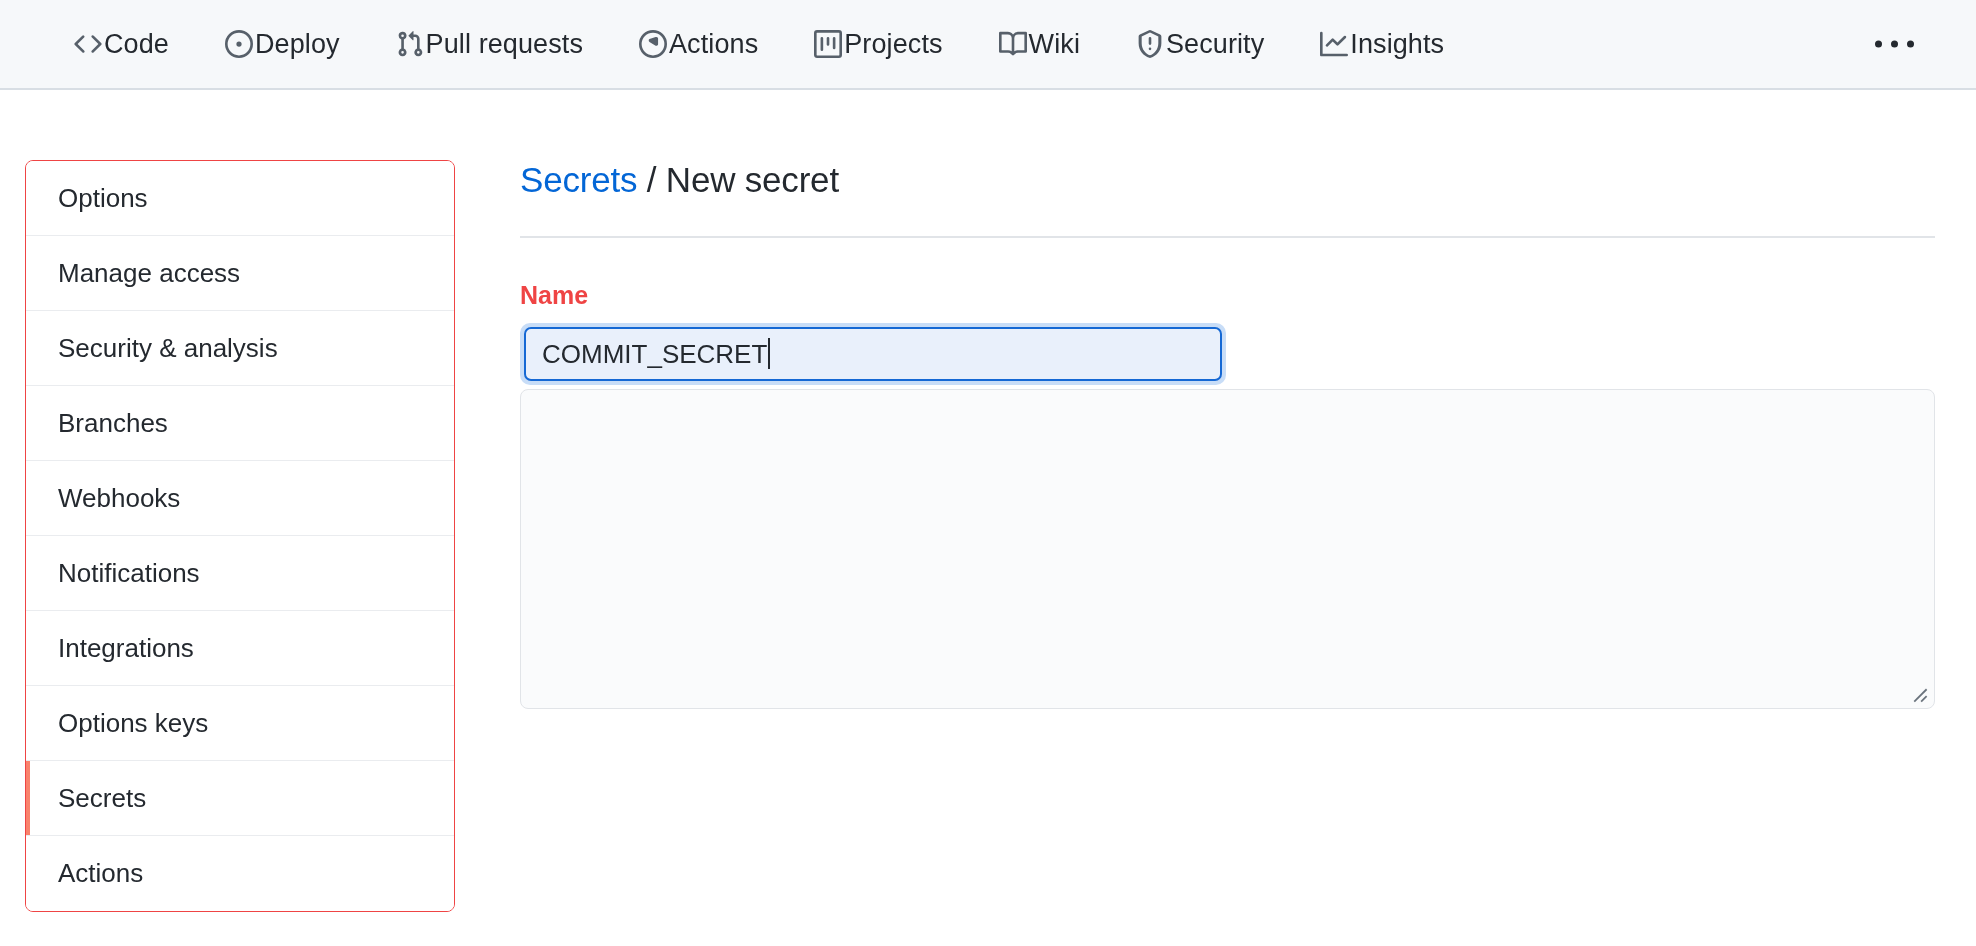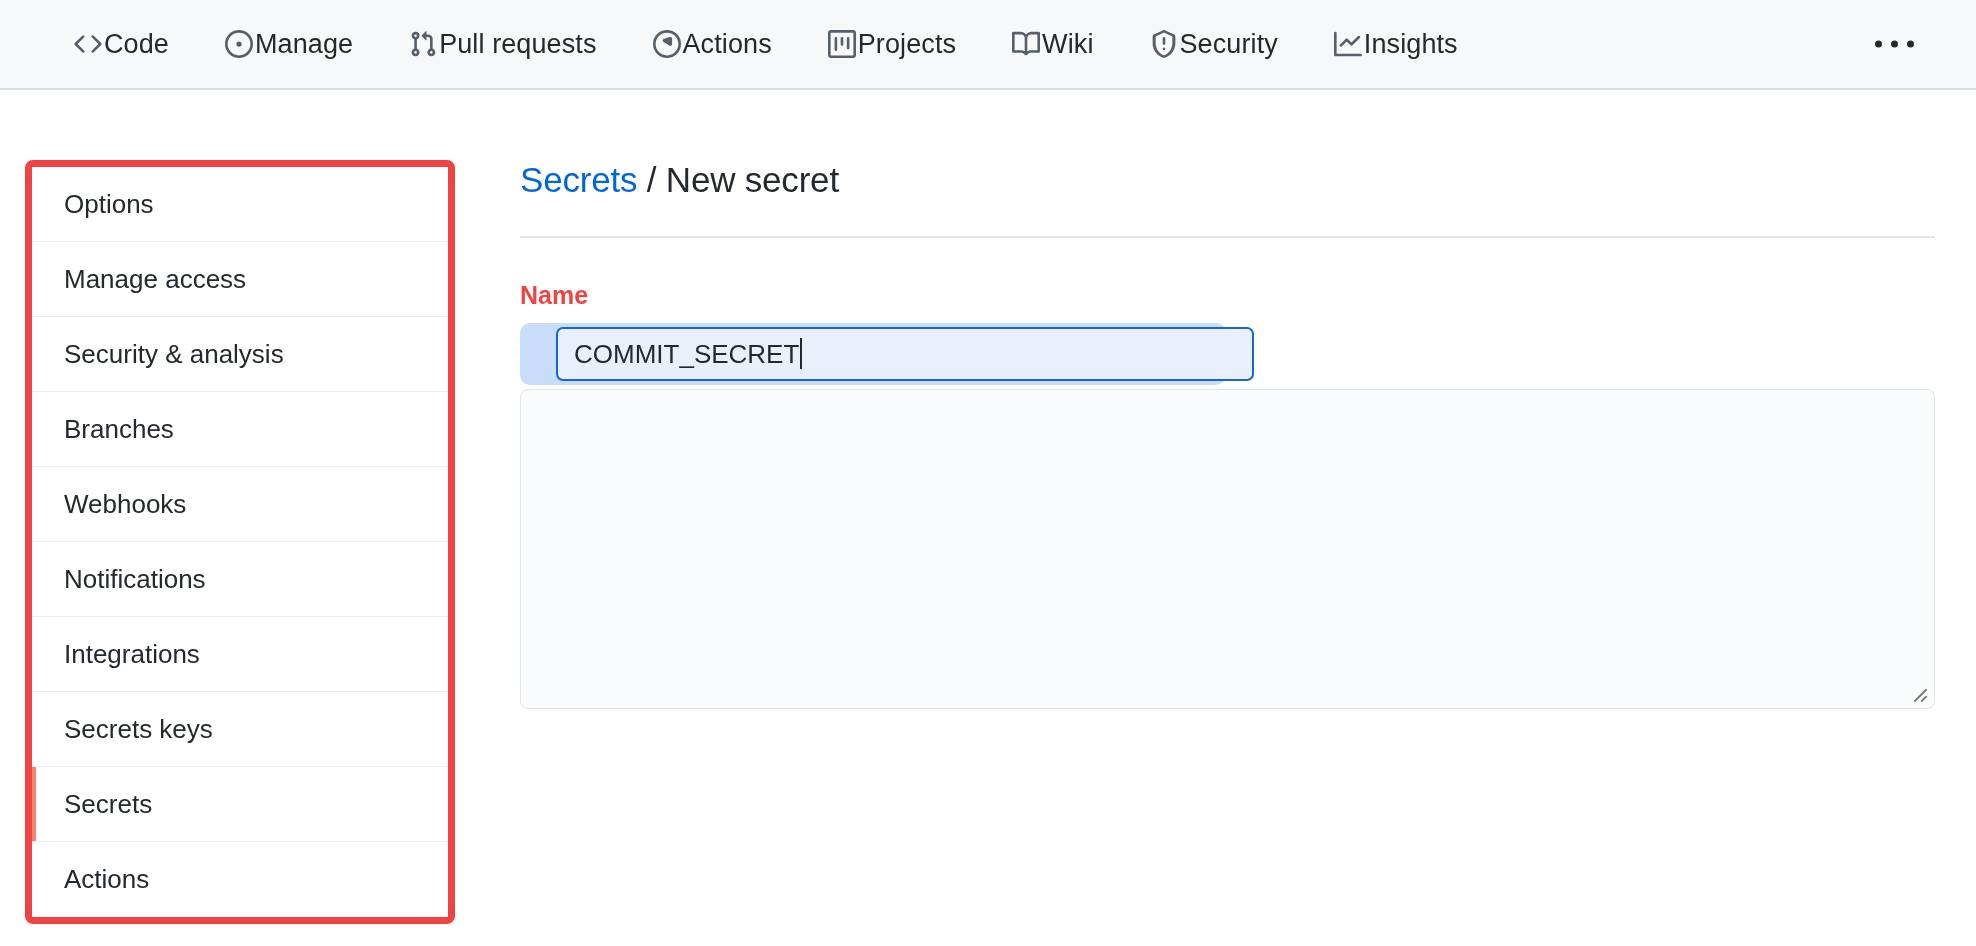--- a/index.html
+++ b/index.html
@@ -66,21 +66,21 @@
     border-radius: 50%;
     background: #24292f;
   }
 
   
   .sidebar {
     position: absolute;
     left: 25px; top: 160px;
     width: 430px;
     background: #ffffff;
-    border: 7px solid #ef4444;
+    border: 1px solid #ef4444;
     border-radius: 8px;
     overflow: hidden;
   }
   .side-item {
     position: relative;
     height: 75px;
     display: flex;
     align-items: center;
     padding-left: 32px;
     border-bottom: 1px solid #eaecef;
@@ -147,21 +147,20 @@
     height: 54px;
     border: 2px solid #1568d4;
     border-radius: 7px;
     background: #e9f0fb;
     font-family: "Liberation Sans", sans-serif;
     font-size: 26px;
     color: #24292f;
     padding: 12px 16px;
     outline: none;
     line-height: 50px;
-    margin-left: 32px;
   }
   .name-text-holder {
     display: flex;
     align-items: center;
     height: 100%;
   }
   .caret {
     display: inline-block;
     width: 2px;
     height: 31px;
@@ -201,21 +200,21 @@
       <span class="nav-label">Code</span>
     </a>
 
     <a class="nav-item">
       <span class="nav-ico">
         <svg viewBox="0 0 16 16" fill="currentColor">
             <path d="M8 9.5a1.5 1.5 0 100-3 1.5 1.5 0 000 3z"></path>
             <path fill-rule="evenodd" d="M8 0a8 8 0 100 16A8 8 0 008 0zM1.5 8a6.5 6.5 0 1113 0 6.5 6.5 0 01-13 0z"></path>
           </svg>
       </span>
-      <span class="nav-label">Manage</span>
+      <span class="nav-label">Deploy</span>
     </a>
 
     <a class="nav-item">
       <span class="nav-ico">
         <svg viewBox="0 0 16 16" fill="currentColor">
             <path fill-rule="evenodd" d="M7.177 3.073L9.573.677A.25.25 0 0110 .854v4.792a.25.25 0 01-.427.177L7.177 3.427a.25.25 0 010-.354zM3.75 2.5a.75.75 0 100 1.5.75.75 0 000-1.5zm-2.25.75a2.25 2.25 0 113 2.122v5.256a2.251 2.251 0 11-1.5 0V5.372A2.25 2.25 0 011.5 3.25zM11 2.5h-1V4h1a1 1 0 011 1v5.628a2.251 2.251 0 101.5 0V5A2.5 2.5 0 0011 2.5zm1 10.25a.75.75 0 111.5 0 .75.75 0 01-1.5 0zM3.75 12a.75.75 0 100 1.5.75.75 0 000-1.5z"></path>
           </svg>
       </span>
       <span class="nav-label">Pull requests</span>
     </a>
@@ -294,21 +293,21 @@
   <div class="side-item">
     <span>Webhooks</span>
   </div>
   <div class="side-item">
     <span>Notifications</span>
   </div>
   <div class="side-item">
     <span>Integrations</span>
   </div>
   <div class="side-item">
-    <span>Secrets keys</span>
+    <span>Options keys</span>
   </div>
   <div class="side-item active">
     <span>Secrets</span>
   </div>
   <div class="side-item">
     <span>Actions</span>
   </div>
 </nav>
 
 <main class="main">

